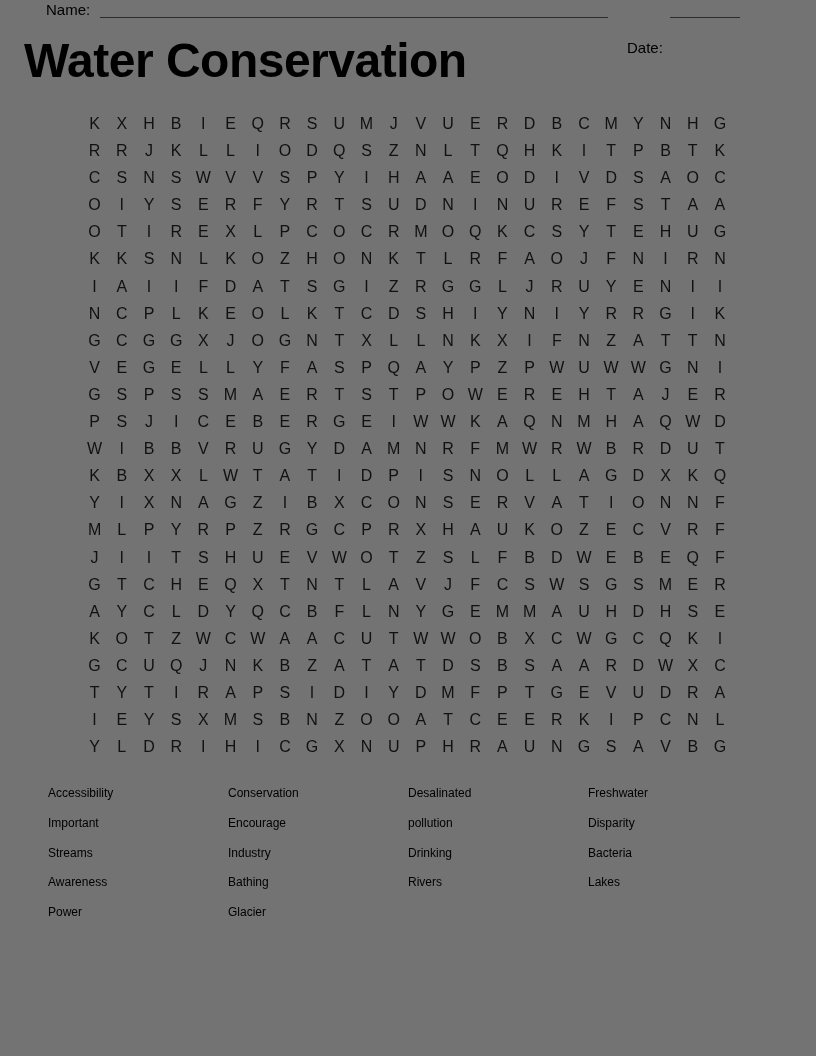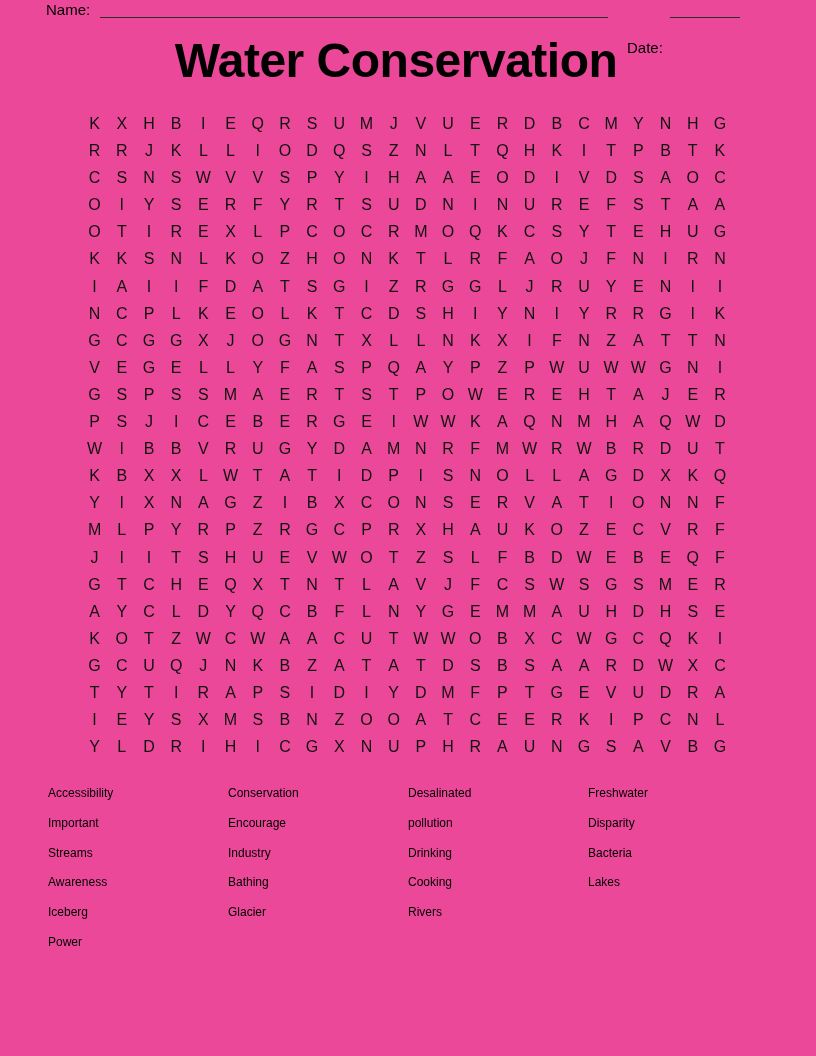--- a/index.html
+++ b/index.html
@@ -5,21 +5,21 @@
   html, body { margin: 0; padding: 0; }
   body {
     width: 816px; height: 1056px;
     background: #ffffff;
     font-family: "Liberation Sans", sans-serif;
     color: #000;
   }
   .page {
     position: relative;
     width: 816px; height: 1056px;
-    background: #ec4899;
+    background: #737373;
     overflow: hidden;
     text-decoration: underline;
   }
 
   
   .hdr-label {
     position: absolute;
     top: 1px;
     font-size: 15px;
     color: #000;
@@ -35,25 +35,26 @@
   }
   .name-line { left: 100px; width: 508px; }
   .date-line { left: 670px; width: 70px; }
 
   
   .title {
     position: absolute;
     top: 33px; left: 0;
     width: 792px;
     margin: 0;
-    text-align: center;
+    text-align: left;
     font-size: 48px;
     font-weight: 600;
     letter-spacing: -0.5px;
     color: #000;
+    padding-left: 24px;
   }
 
   
   .grid {
     position: absolute;
     left: 81px; top: 110px;
     display: grid;
     grid-template-columns: repeat(24, 27.2px);
     grid-auto-rows: 27.1px;
   }
@@ -672,35 +673,33 @@
       <span class="grid-letter">B</span>
       <span class="grid-letter">G</span>
     </div>
 
   <div class="words">
     <div class="word-col">
         <div class="word">Accessibility</div>
         <div class="word">Important</div>
         <div class="word">Streams</div>
         <div class="word">Awareness</div>
-        <div class="word">Iceberg</div>
         <div class="word">Power</div>
       </div>
     <div class="word-col">
         <div class="word">Conservation</div>
         <div class="word">Encourage</div>
         <div class="word">Industry</div>
         <div class="word">Bathing</div>
         <div class="word">Glacier</div>
       </div>
     <div class="word-col">
         <div class="word">Desalinated</div>
         <div class="word">pollution</div>
         <div class="word">Drinking</div>
-        <div class="word">Cooking</div>
         <div class="word">Rivers</div>
       </div>
     <div class="word-col">
         <div class="word">Freshwater</div>
         <div class="word">Disparity</div>
         <div class="word">Bacteria</div>
         <div class="word">Lakes</div>
       </div>
   </div>
 

